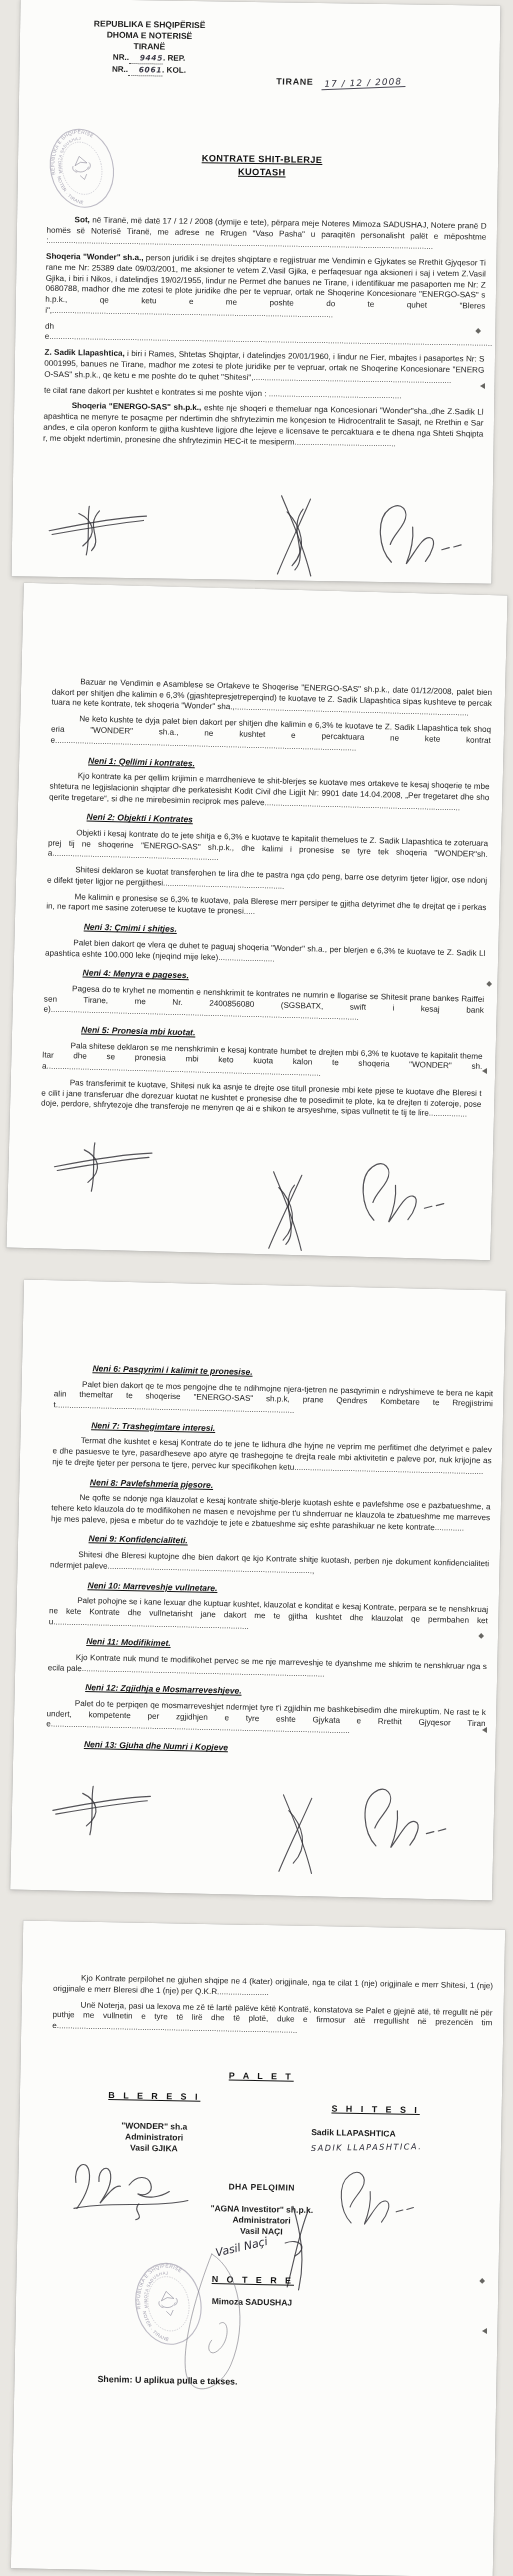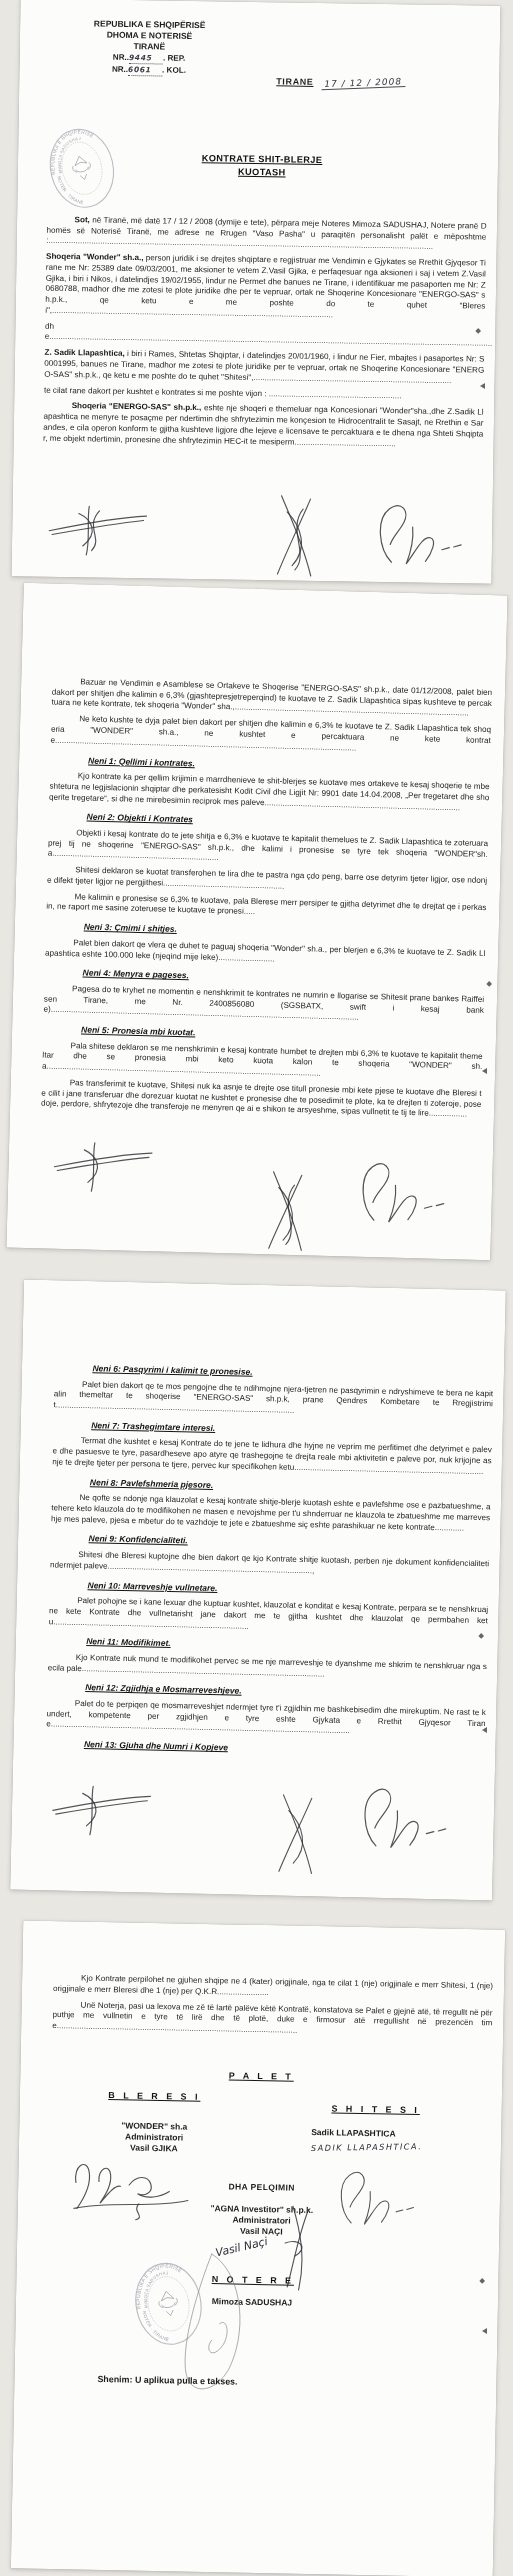--- a/index.html
+++ b/index.html
@@ -20,25 +20,25 @@
   }
   .doc b{color:#161616;}
   .indent{text-indent:28px;}
   .neni{
     font-size:8.5px;font-weight:bold;font-style:italic;
     text-decoration:underline;color:#141414;
     margin:8.1px 0 6.6px 38px;
   }
   .office{position:absolute;text-align:center;font-weight:bold;font-size:8.5px;line-height:11px;color:#1d1d1d;}
   .nrline{font-weight:bold;font-size:8.1px;}
-  .dotline{display:inline-block;min-width:34px;border-bottom:0.7px dotted #555;text-align:left;}
+  .dotline{display:inline-block;min-width:34px;border-bottom:0.7px dotted #555;text-align:right;}
   .hand{font-family:"DejaVu Sans", sans-serif;font-style:italic;color:#33323e;letter-spacing:1.1px;display:inline-block;}
   .hand-sm{font-family:"DejaVu Sans", sans-serif;font-style:italic;font-size:7.4px;color:#3a3946;letter-spacing:0.7px;}
   .placedate{position:absolute;font-size:8.9px;color:#1d1d1d;}
-  .placedate b{letter-spacing:0.7px;text-decoration:underline;}
+  .placedate b{letter-spacing:0.7px;}
   .placedate .date{border-bottom:0.7px solid #4a4955;transform:rotate(-3deg);font-size:8.9px;padding:0 3px;}
   .title{position:absolute;text-align:center;font-weight:bold;font-size:9.2px;line-height:12.6px;letter-spacing:0.4px;color:#101010;}
   .title div{text-decoration:underline;}
   .bodycol{position:absolute;}
   .sig{position:absolute;}
   .sig path{fill:none;stroke:#35343a;stroke-width:1.6;stroke-linecap:round;opacity:.85;}
   .flourish path{fill:none;stroke:#77757f;stroke-width:1.1;stroke-linecap:round;opacity:.7;}
   .stamp ellipse{fill:none;stroke:#938fa2;opacity:.6;}
   .stamp text{fill:#8d8a9e;opacity:.8;letter-spacing:.5px;}
   .stamp .eagle{fill:none;stroke:#6f6c80;stroke-width:1;opacity:.65;}

